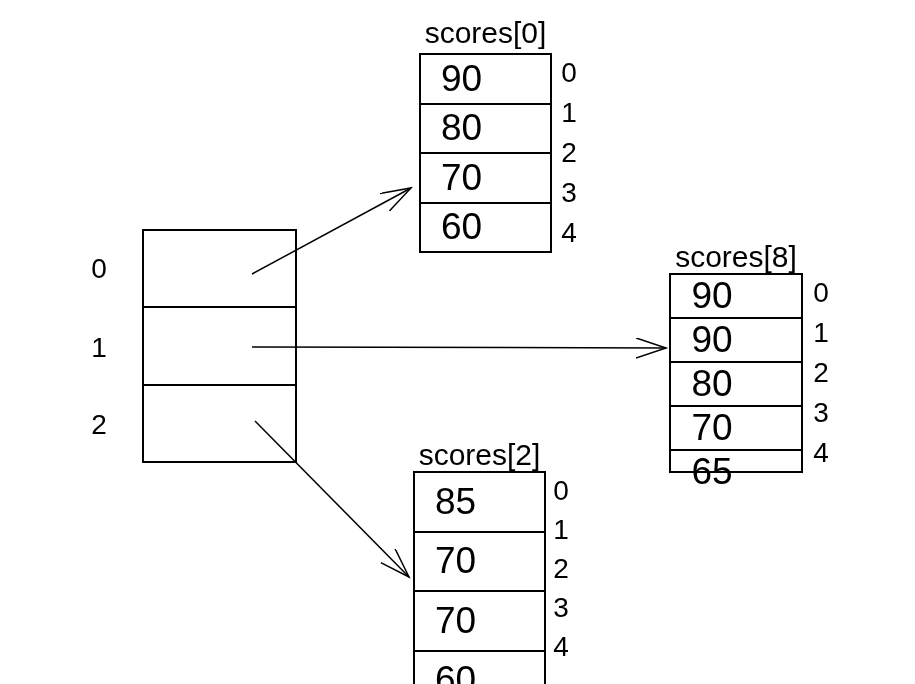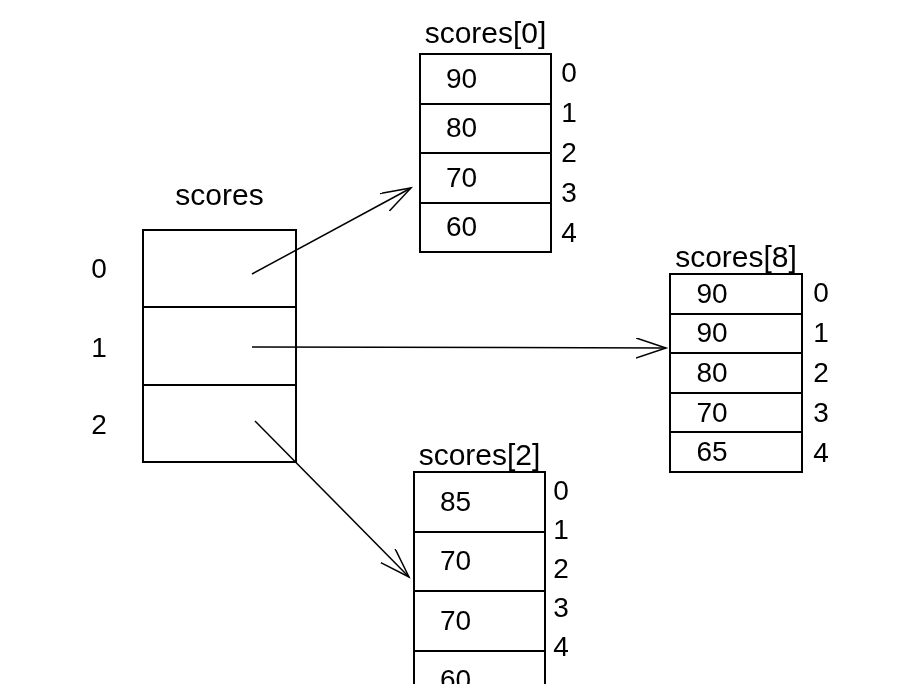--- a/index.html
+++ b/index.html
@@ -14,21 +14,21 @@
     display:flex; flex-direction:column;
   }
   .pcell { flex:1; border-bottom:2px solid var(--line); }
   .pcell:last-child { border-bottom:none; }
   .vtable {
     position:absolute; border:2px solid var(--line); box-sizing:border-box;
     display:flex; flex-direction:column;
   }
   .vrow {
     flex:1; display:flex; align-items:center; justify-content:center;
-    font-size:28px; border-bottom:2px solid var(--line);
+    font-size:37px; border-bottom:2px solid var(--line);
   }
   .vrow:last-child { border-bottom:none; }
   .vrow > span { transform:translateX(-24px); }
   .idxcol { position:absolute; display:flex; flex-direction:column; }
   .idxcell { flex:1; display:flex; align-items:center; justify-content:center; font-size:28px; }
   .pidx {
     position:absolute; width:30px; display:flex; align-items:center; justify-content:center;
     font-size:28px;
   }
   svg.arrows { position:absolute; left:0; top:0; z-index:5; pointer-events:none; color:var(--line); }
@@ -42,21 +42,20 @@
     <defs>
       <marker id="openArrow" markerUnits="userSpaceOnUse" markerWidth="36" markerHeight="26" refX="30" refY="10" orient="auto">
         <path d="M0,0 L30,10 L0,20" fill="none" stroke="currentColor" stroke-width="1.5"></path>
       </marker>
     </defs>
     <line x1="252" y1="274" x2="411" y2="188" stroke="currentColor" stroke-width="1.5" marker-end="url(#openArrow)"></line>
     <line x1="252" y1="347" x2="666" y2="348" stroke="currentColor" stroke-width="1.5" marker-end="url(#openArrow)"></line>
     <line x1="255" y1="421" x2="409" y2="577" stroke="currentColor" stroke-width="1.5" marker-end="url(#openArrow)"></line>
   </svg>
 
-  <div class="ttl" style="left:142px; top:180px; width:155px;">scores</div>
 
   <div class="pbox" style="left:142px; top:229px; width:155px; height:234px;">
     <div class="pcell"></div>
     <div class="pcell"></div>
     <div class="pcell"></div>
   </div>
 
   <div class="pidx" style="left:84px; top:229px; height:80px;">0</div>
   <div class="pidx" style="left:84px; top:309px; height:78px;">1</div>
   <div class="pidx" style="left:84px; top:387px; height:76px;">2</div>

